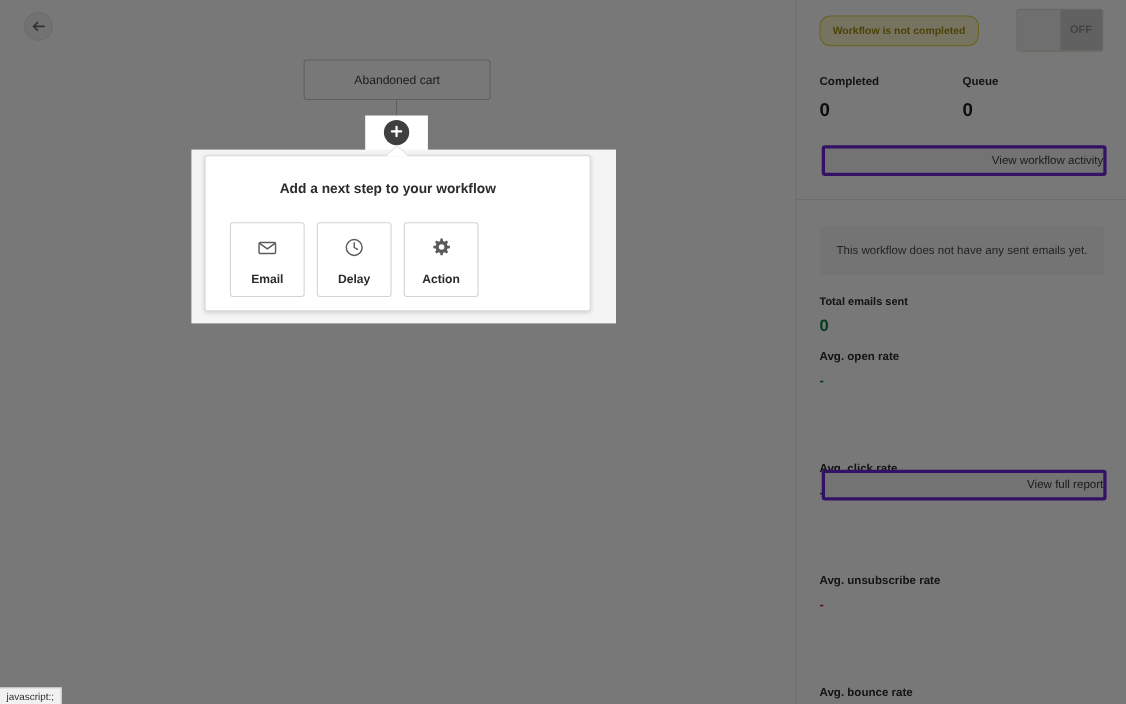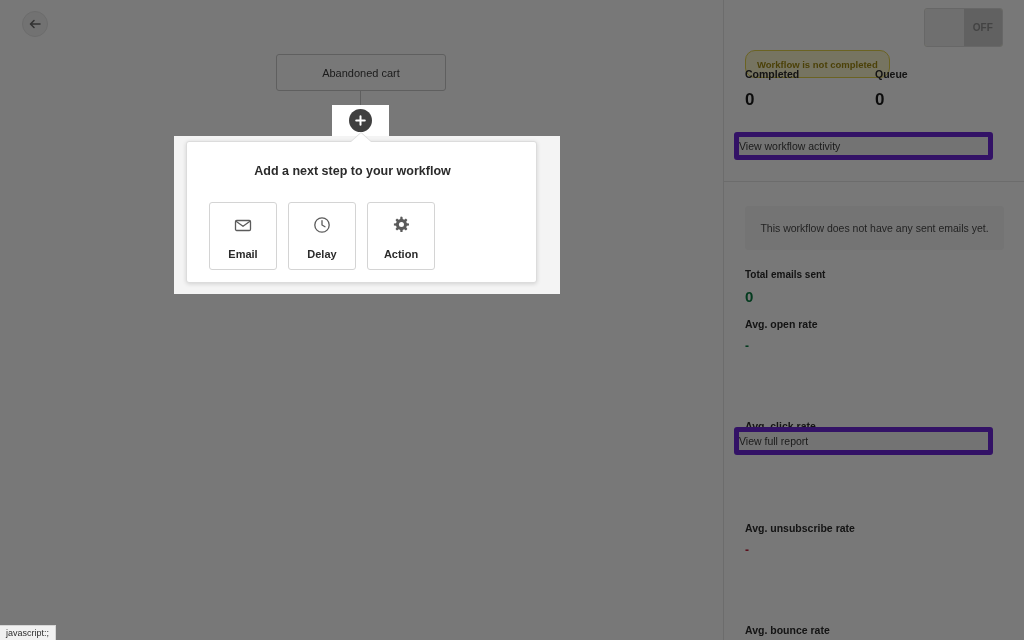--- a/index.html
+++ b/index.html
@@ -122,21 +122,20 @@
     padding: 13px 11px;
     border-radius: 10px;
     border: 1px solid #e3d24a;
     background: #fbf6cf;
     color: #a08a11;
     font-size: 9.5px;
     font-weight: bold;
     display: flex;
     align-items: center;
     box-sizing: border-box;
-    margin-top: 36px;
   }
   .toggle {
     position: absolute;
     right: 21px;
     top: 8px;
     width: 79px;
     height: 39px;
     background: #fef9c3;
     border: 1px solid #dcdcdc;
     border-radius: 3px;
@@ -172,29 +171,29 @@
     color: #2b2b2b;
   }
   .stat .v {
     font-size: 17px;
     font-weight: bold;
     color: #1a1a1a;
     margin-top: 10px;
   }
   .gray-btn {
     position: absolute;
-    left: 10px;
+    left: 23px;
     width: 259px;
     height: 28px;
     background: #f4f4f4;
-    border: 5px solid #6d28d9;
+    border: 3px solid #6d28d9;
     border-radius: 3px;
     display: flex;
     align-items: center;
-    justify-content: flex-start;
+    justify-content: flex-end;
     font-size: 10.5px;
     color: #3d3d3d;
     box-sizing: border-box;
   }
   .btn-activity { top: 132px; }
 
   .sb-bottom { position: relative; }
   .empty-note {
     position: absolute;
     left: 21px;

